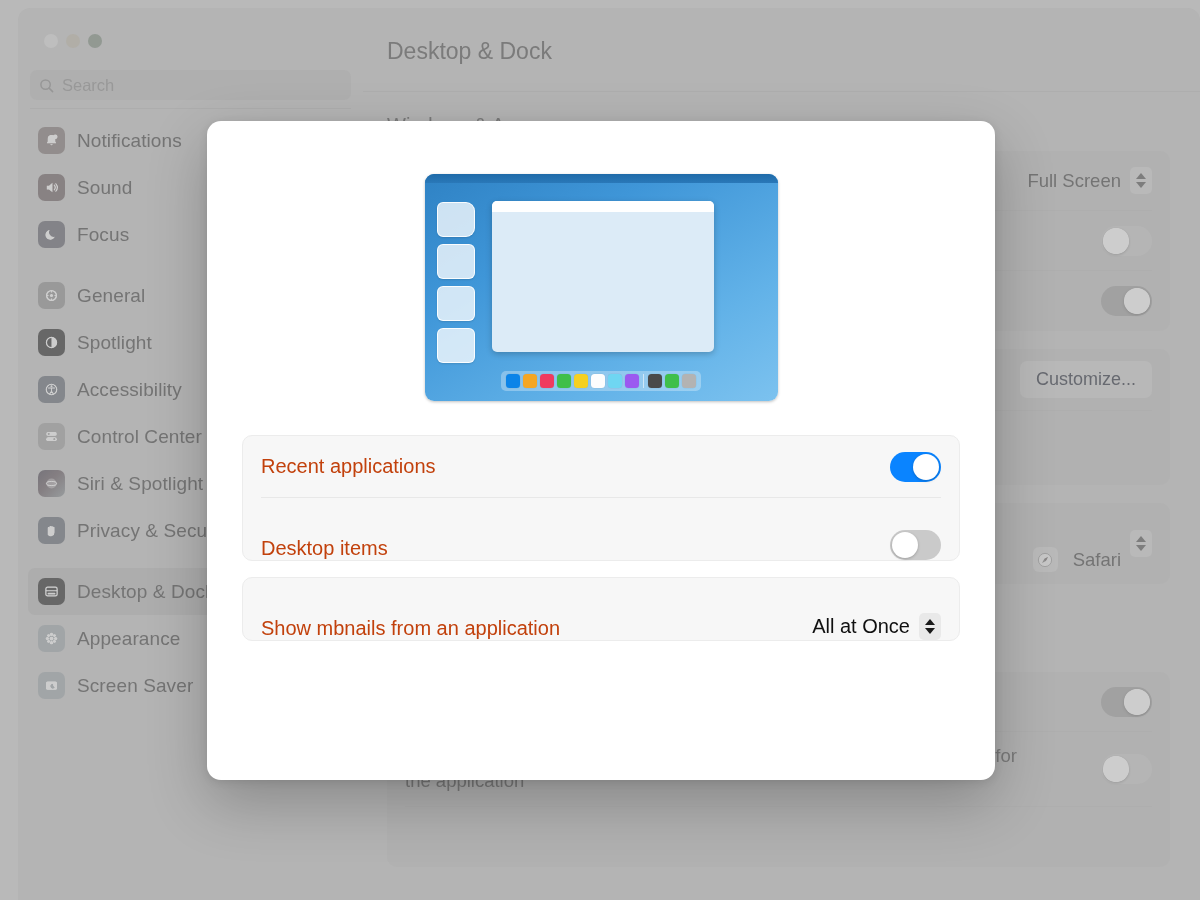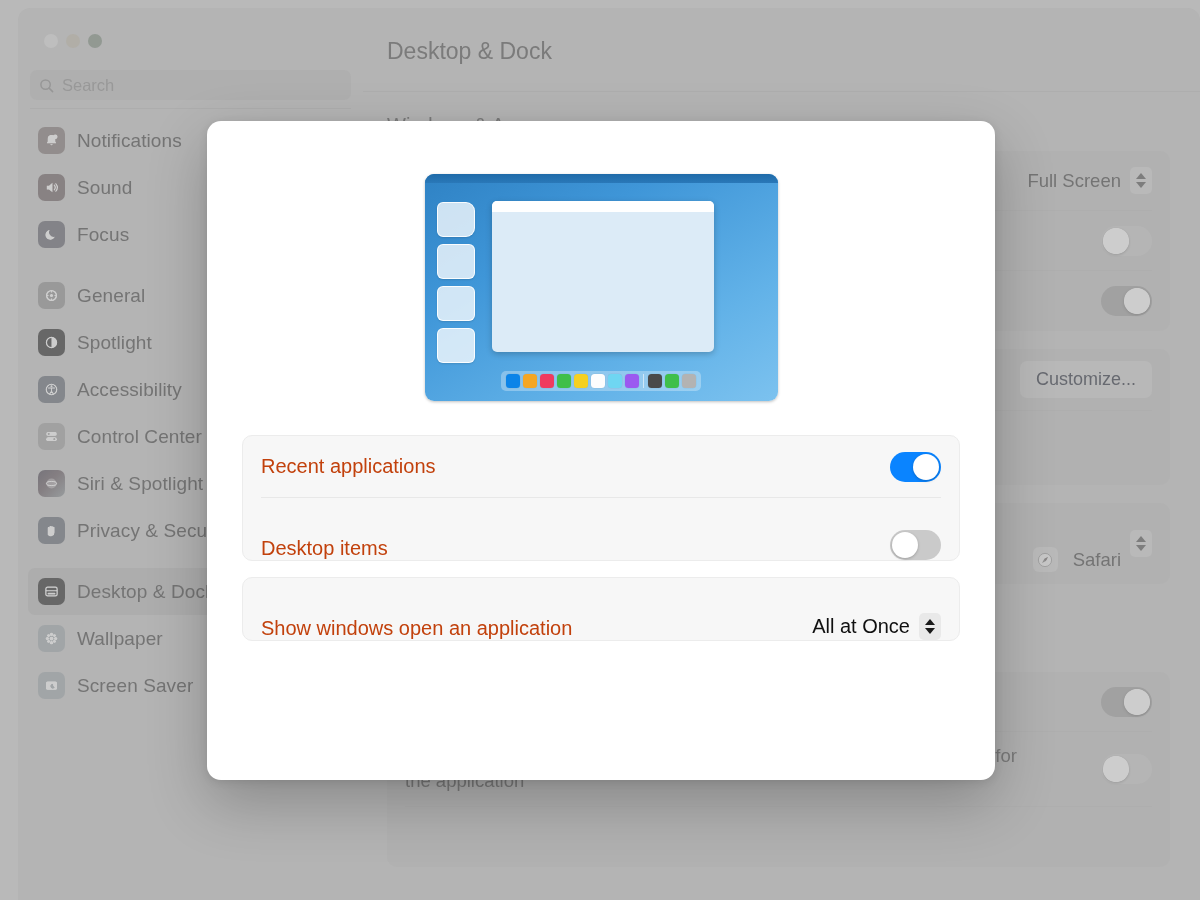--- a/index.html
+++ b/index.html
@@ -338,21 +338,21 @@
                     <circle cx="8" cy="12.4" r="1.7"></circle>
                     <circle cx="3.6" cy="8" r="1.7"></circle>
                     <circle cx="12.4" cy="8" r="1.7"></circle>
                     <circle cx="4.9" cy="4.9" r="1.5"></circle>
                     <circle cx="11.1" cy="11.1" r="1.5"></circle>
                     <circle cx="11.1" cy="4.9" r="1.5"></circle>
                     <circle cx="4.9" cy="11.1" r="1.5"></circle>
                   </g>
                 </svg>
             </span>
-            <span class="side-label">Wallpaper</span>
+            <span class="side-label">Appearance</span>
           </div>
           <div class="side-item">
             <span class="side-icon" style="background:#6cbde0">
               <svg width="15" height="15" viewBox="0 0 16 16">
                   <rect x="2.2" y="3.6" width="11.6" height="8.8" rx="1.6" fill="#fff"></rect>
                   <path d="M10 6.2a2.6 2.6 0 1 0 1.6 3.6A2.9 2.9 0 0 1 10 6.2z" fill="#6cbde0"></path>
                 </svg>
             </span>
             <span class="side-label">Screen Saver</span>
           </div>
@@ -497,21 +497,21 @@
         <div class="opt-row">
           <span class="opt-label">Desktop items</span>
           <span class="sw off">
               <span class="knob"></span>
             </span>
         </div>
       </div>
 
       <div class="opt-card">
         <div class="opt-row">
-          <span class="opt-label">Show windows open an application</span>
+          <span class="opt-label">Show mbnails from an application</span>
           <span class="opt-value">
             <span>All at Once</span>
             <span class="stepper">
                 <i class="up"></i>
                 <i class="dn"></i>
               </span>
           </span>
         </div>
       </div>
 

